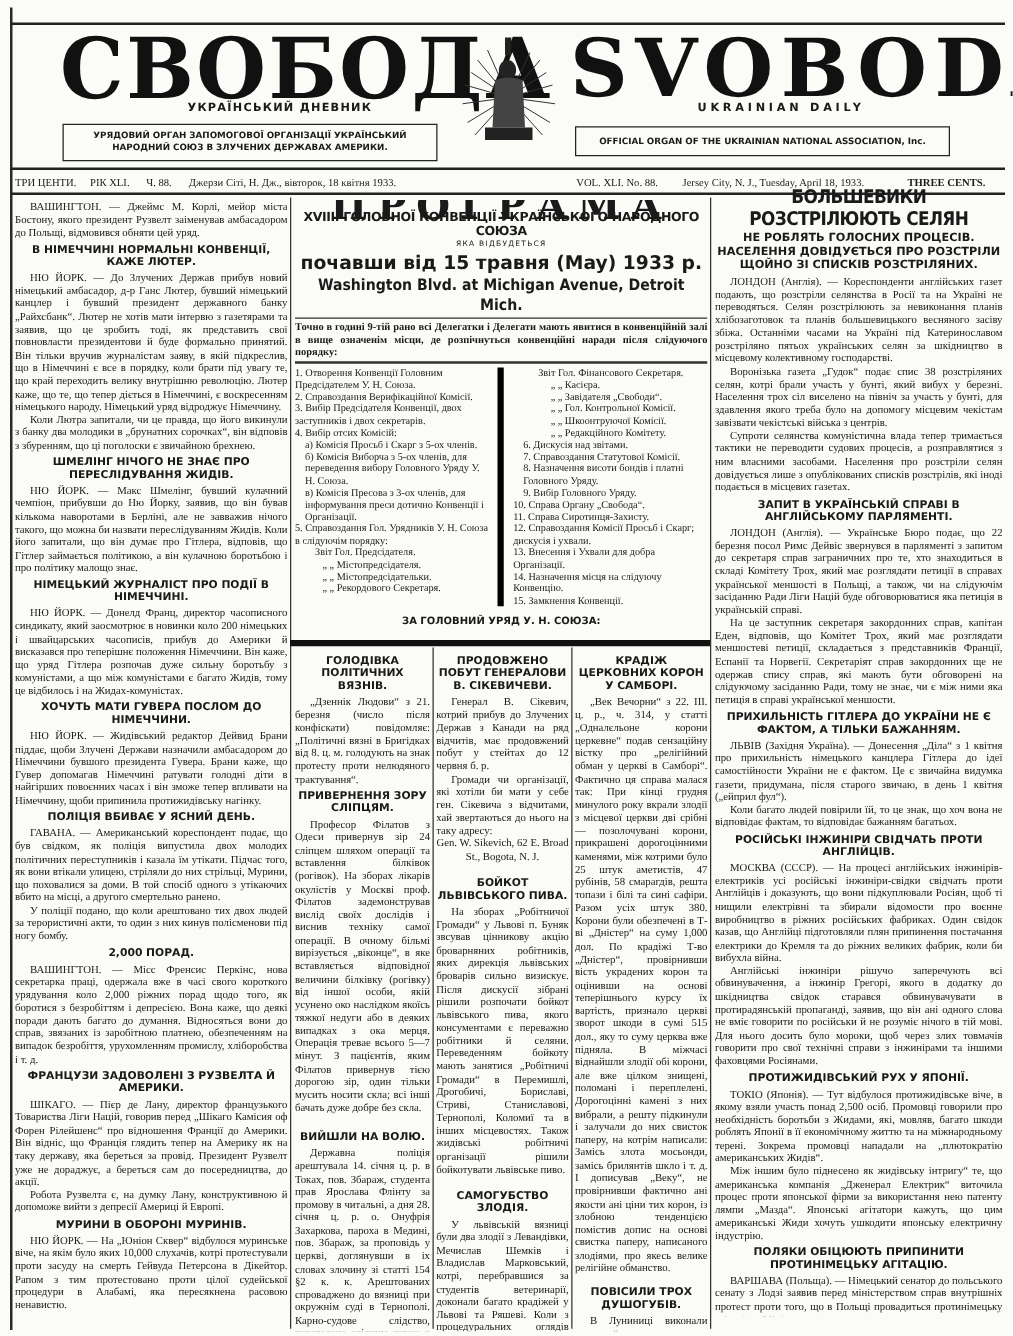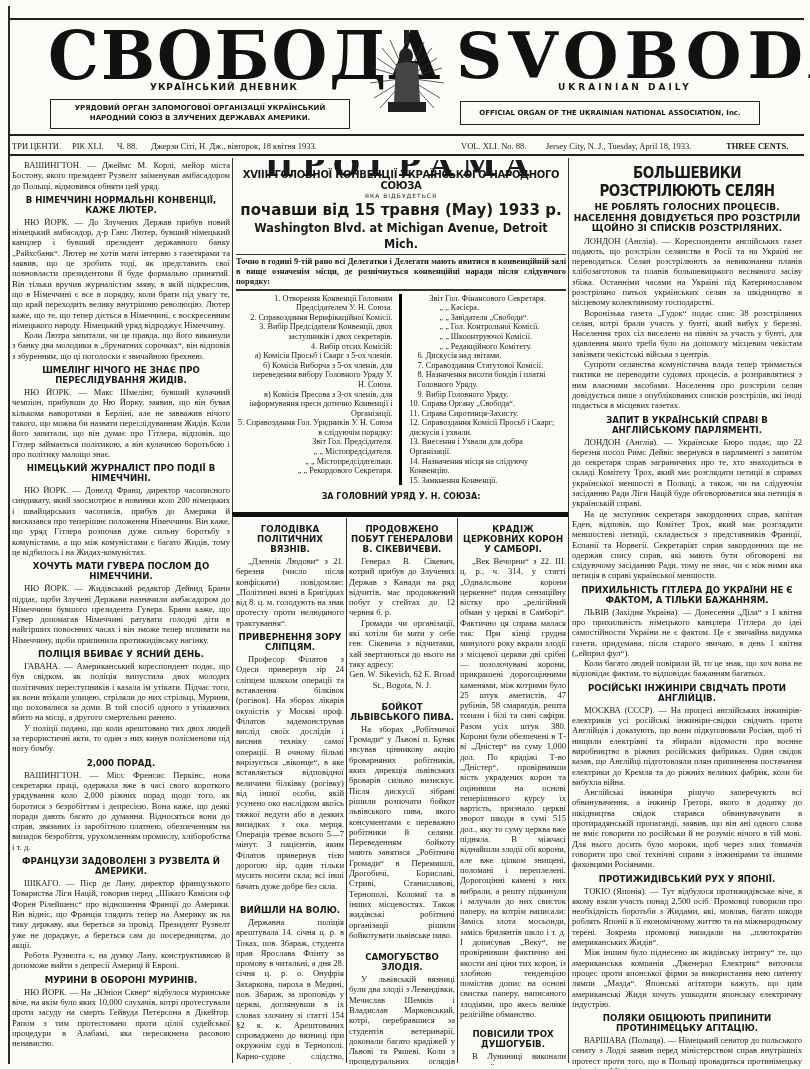--- a/index.html
+++ b/index.html
@@ -118,21 +118,21 @@
 <div class="col" style="left:236px;top:160px;width:330px;height:345px;text-align:left;">
   <div class="prog-title">ПРОГРАМА</div>
   <div class="prog-sub">XVIII. ГОЛОВНОЇ КОНВЕНЦІЇ УКРАЇНСЬКОГО НАРОДНОГО СОЮЗА</div>
   <div class="prog-tiny">ЯКА ВІДБУДЕТЬСЯ</div>
   <div class="prog-date">почавши від 15 травня (May) 1933 р.</div>
   <div class="prog-addr">Washington Blvd. at Michigan Avenue, Detroit Mich.</div>
   <div class="hline" style="position:relative;width:100%;margin:2px 0;"></div>
   <div class="prog-intro">Точно в годині 9-тій рано всі Делегатки і Делегати мають явитися в конвенційній залі в вище означенім місци, де розпічнуться конвенційні наради після слідуючого порядку:</div>
   <div class="hline" style="position:relative;width:100%;margin:2px 0 3px;"></div>
   <div style="display:flex;gap:8px;">
-    <div class="agenda" style="width:160px;border-right:3px solid #000000;padding-right:6px;text-align:right;">
+    <div class="agenda" style="width:160px;border-right:5px solid #000000;padding-right:6px;">
       <div>1. Отворення Конвенції Головним Предсідателем У. Н. Союза.</div>
       <div>2. Справоздання Верифікаційної Комісії.</div>
       <div>3. Вибір Предсідателя Конвенції, двох заступників і двох секретарів.</div>
       <div>4. Вибір отсих Комісій:</div>
       <div style="padding-left:8px">а) Комісія Просьб і Скарг з 5-ох членів.</div>
       <div style="padding-left:8px">б) Комісія Виборча з 5-ох членів, для переведення вибору Головного Уряду У. Н. Союза.</div>
       <div style="padding-left:8px">в) Комісія Пресова з 3-ох членів, для інформування преси дотично Конвенції і Організації.</div>
       <div>5. Справоздання Гол. Урядників У. Н. Союза в слідуючім порядку:</div>
       <div style="padding-left:16px">Звіт Гол. Предсідателя.</div>
       <div style="padding-left:22px">„ „ Містопредсідателя.</div>
@@ -188,21 +188,21 @@
 
 <div class="col" style="left:460px;top:520px;width:106px;height:545px;">
   <div class="h-sm">КРАДІЖ ЦЕРКОВНИХ КОРОН У САМБОРІ.</div>
   <p>„Век Вечорни“ з 22. ІІІ. ц. р., ч. 314, у статті „Одналєльоне корони церкевне“ подав сензаційну вістку про „релігійний обман у церкві в Самборі“. Фактично ця справа малася так: При кінці грудня минулого року вкрали злодії з місцевої церкви дві срібні — позолочувані корони, прикрашені дорогоцінними каменями, між котрими було 25 штук аметистів, 47 рубінів, 58 смарагдів, решта топази і білі та сині сафіри. Разом усіх штук 380. Корони були обезпечені в Т-ві „Дністер“ на суму 1,000 дол. По крадіжі Т-во „Дністер“, провірнивши вість украдених корон та оцінивши на основі теперішнього курсу їх вартість, признало церкві зворот шкоди в сумі 515 дол., яку то суму церква вже підняла. В міжчасі віднайшли злодії обі корони, але вже цілком знищені, поломані і переплелені. Дорогоцінні камені з них вибрали, а решту підкинули і залучали до них свисток паперу, на котрім написали: Замісь злота мосьонди, замісь брилянтів шкло і т. д. І дописував „Веку“, не провірнивши фактично ані якости ані ціни тих корон, із злобною тенденцією помістив допис на основі свистка паперу, написаного злодіями, про якесь велике релігійне обманство.</p>
   <div class="h-sm" style="margin-top:10px">ПОВІСИЛИ ТРОХ ДУШОГУБІВ.</div>
   <p>В Луниниці виконали смертний присуд на трох бандитах, що в грудні м. р. вбили задля грабунку Миколу Селянкова. Повісили їх публично на майдані, на очах кількатисячної юрби.</p>
 
 </div>
 <div class="vline" style="left:568px;top:158px;height:905px;"></div>
 
-<div class="col" style="left:572px;top:164px;width:230px;height:905px;">
+<div class="col" style="left:572px;top:148px;width:230px;height:905px;">
   <div class="h-big" style="font-size:15px;line-height:18px;">БОЛЬШЕВИКИ РОЗСТРІЛЮЮТЬ СЕЛЯН</div>
   <div class="h-sm" style="font-size:9px;line-height:10.5px;margin-top:2px;">НЕ РОБЛЯТЬ ГОЛОСНИХ ПРОЦЕСІВ. НАСЕЛЕННЯ ДОВІДУЄТЬСЯ ПРО РОЗСТРІЛИ ЩОЙНО ЗІ СПИСКІВ РОЗСТРІЛЯНИХ.</div>
   <p>ЛОНДОН (Англія). — Кореспонденти англійських газет подають, що розстріли селянства в Росії та на Україні не переводяться. Селян розстрілюють за невиконання планів хлібозаготовок та планів большевицького весняного засіву збіжа. Останніми часами на Україні під Катеринославом розстріляно пятьох українських селян за шкідництво в місцевому колективному господарстві.</p>
   <p>Воронізька газета „Гудок“ подає спис 38 розстріляних селян, котрі брали участь у бунті, який вибух у березні. Населення трох сіл виселено на північ за участь у бунті, для здавлення якого треба було на допомогу місцевим чекістам завізвати чекістські війська з центрів.</p>
   <p>Супроти селянства комуністична влада тепер тримається тактики не переводити судових процесів, а розправлятися з ним власними засобами. Населення про розстріли селян довідується лише з опублікованих списків розстрілів, які іноді подається в місцевих газетах.</p>
 
   <div class="h-sm">ЗАПИТ В УКРАЇНСЬКІЙ СПРАВІ В АНГЛІЙСЬКОМУ ПАРЛЯМЕНТІ.</div>
   <p>ЛОНДОН (Англія). — Українське Бюро подає, що 22 березня посол Римс Дейвіс звернувся в парляменті з запитом до секретаря справ заграничних про те, хто знаходиться в складі Комітету Трох, який має розглядати петиції в справах української меншості в Польщі, а також, чи на слідуючім засіданню Ради Ліги Націй буде обговорюватися яка петиція в українській справі.</p>
   <p>На це заступник секретаря закордонних справ, капітан Еден, відповів, що Комітет Трох, який має розглядати меншостеві петиції, складається з представників Франції, Еспанії та Норвегії. Секретаріят справ закордонних ще не одержав спису справ, які мають бути обговорені на слідуючому засіданню Ради, тому не знає, чи є між ними яка петиція в справі української меншости.</p>
 

